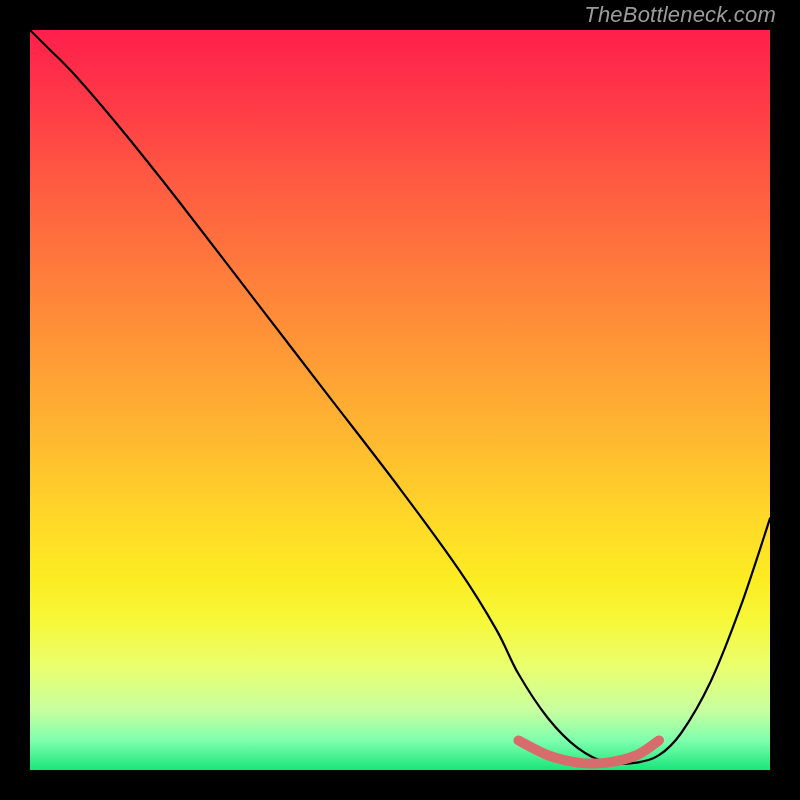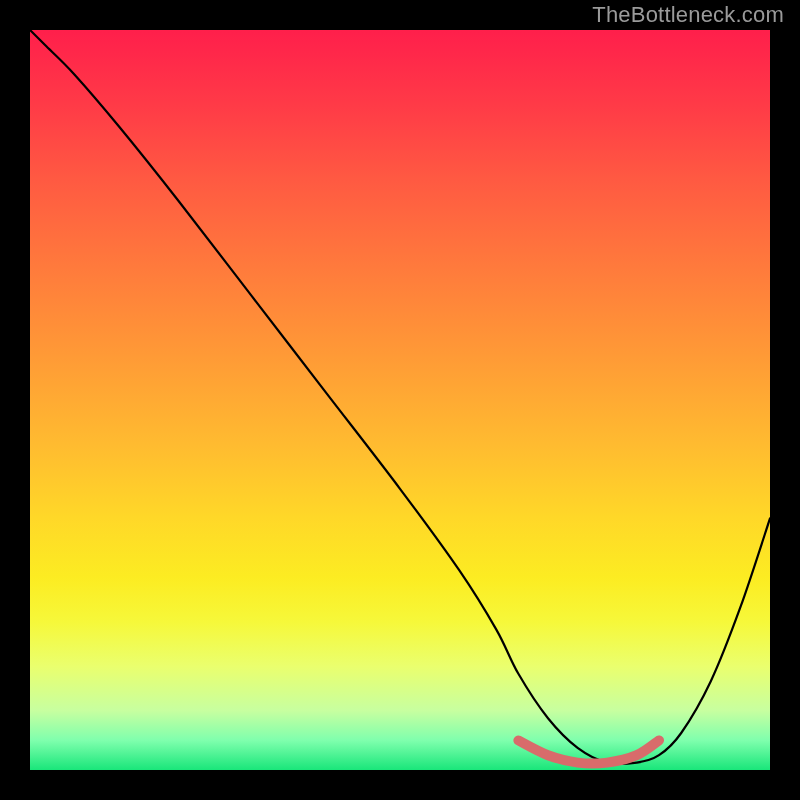--- a/index.html
+++ b/index.html
@@ -11,26 +11,27 @@
     overflow: hidden;
   }
   .container {
     position: relative;
     width: 800px;
     height: 800px;
   }
   .watermark {
     position: absolute;
     top: 2px;
-    right: 16px;
+    right: 24px;
     color: #9a9a9a;
     font-family: Arial, Helvetica, sans-serif;
     font-size: 22px;
     letter-spacing: 0.2px;
     z-index: 3;
+    font-style: italic;
   }
   .plot-area {
     position: absolute;
     left: 30px;
     top: 30px;
     width: 740px;
     height: 740px;
     z-index: 1;
   }
   .gradient-fill {

